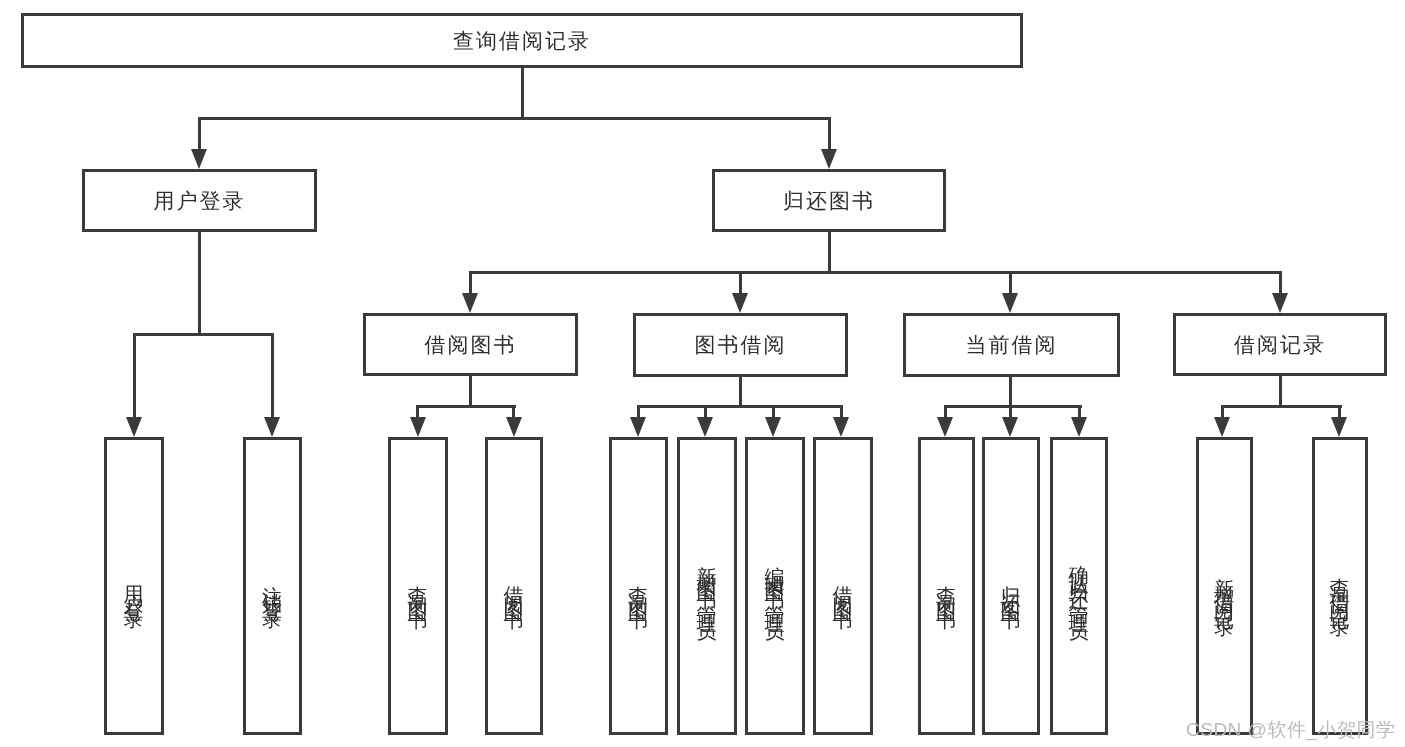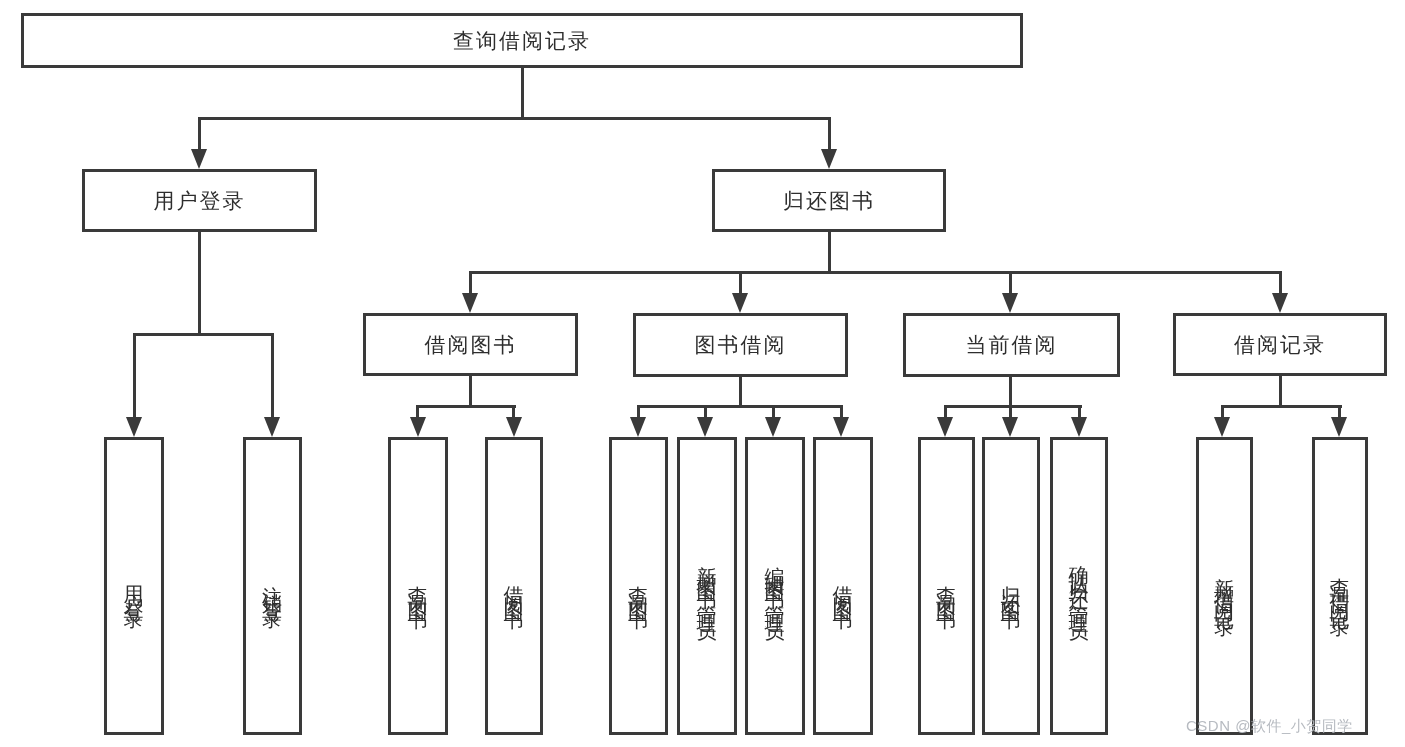--- a/index.html
+++ b/index.html
@@ -34,21 +34,21 @@
     position: absolute;
     width: 0; height: 0;
     border-left: 8px solid transparent;
     border-right: 8px solid transparent;
     border-top: 20px solid #3a3a3a;
   }
   .watermark {
     position: absolute;
     left: 1186px;
     top: 717px;
-    font-size: 15px;
+    font-size: 19px;
     letter-spacing: 0.5px;
     color: #b7bbc1;
     z-index: 10;
     white-space: nowrap;
   }
 </style>
 </head>
 <body>
 
 <div id="stage">

